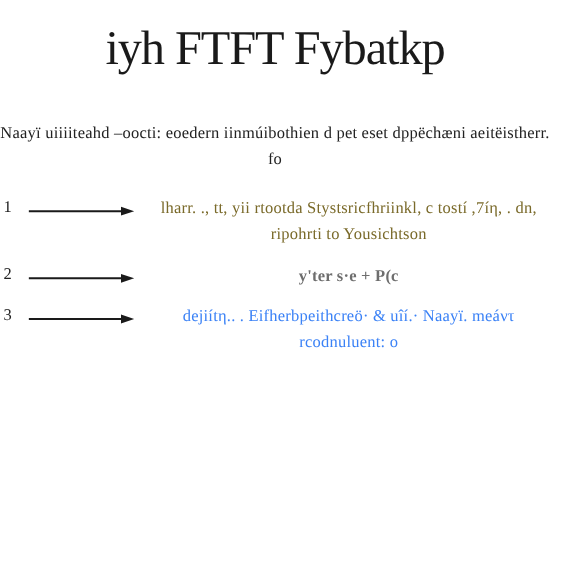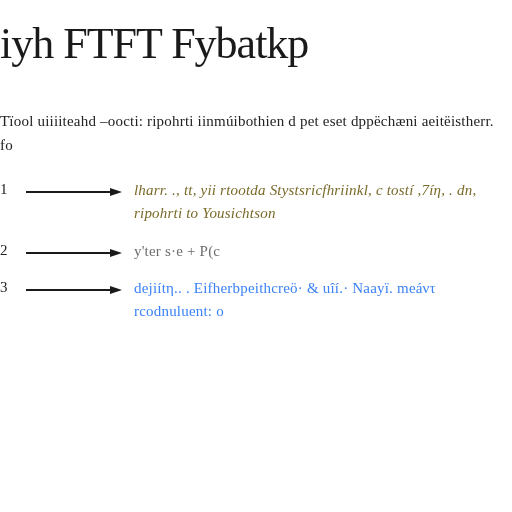--- a/index.html
+++ b/index.html
@@ -10,20 +10,21 @@
     background: #ffffff;
     font-family: Georgia, 'Times New Roman', serif;
     overflow: hidden;
   }
   .page {
     width: 512px;
     height: 460px;
     position: relative;
     box-sizing: border-box;
     padding: 18px 12px 24px 0;
+    text-align: center;
   }
   .title {
     font-size: 44px;
     font-weight: 400;
     letter-spacing: -1px;
     color: #1a1a1a;
     margin: 0 0 40px 0;
     white-space: nowrap;
   }
   .intro {
@@ -64,32 +65,32 @@
   .arrow polygon {
     fill: #1a1a1a;
   }
   .step-body {
     font-size: 15px;
     line-height: 1.55;
     flex: 1;
     filter: blur(0.35px);
     letter-spacing: 0.2px;
   }
-  .body-a { color: #7a6a2a; font-style: italic; } 
-  .body-b { color: #6e6e6e; } 
+  .body-a { color: #7a6a2a; } 
+  .body-b { color: #6e6e6e; font-weight: bold; } 
   .body-c { color: #3b82f6; } 
 </style>
 </head>
 <body>
 
 <div class="page">
 
   <h1 class="title">iyh FTFT Fybatkp</h1>
 
-  <p class="intro">Tïool  uiiiiteahd  –oocti:   ripohrti  iinmúibothien  d pet
+  <p class="intro">Naayï  uiiiiteahd  –oocti:   eoedern  iinmúibothien  d pet
 eset    dppëchæni  aeitëistherr. fo</p>
 
   <div class="step">
     <div class="num">1</div>
     <div class="arrow-wrap">
       <svg class="arrow" viewBox="0 0 96 10">
         <line x1="0" y1="5" x2="84" y2="5"></line>
         <polygon points="84,1 96,5 84,9"></polygon>
       </svg>
     </div>

